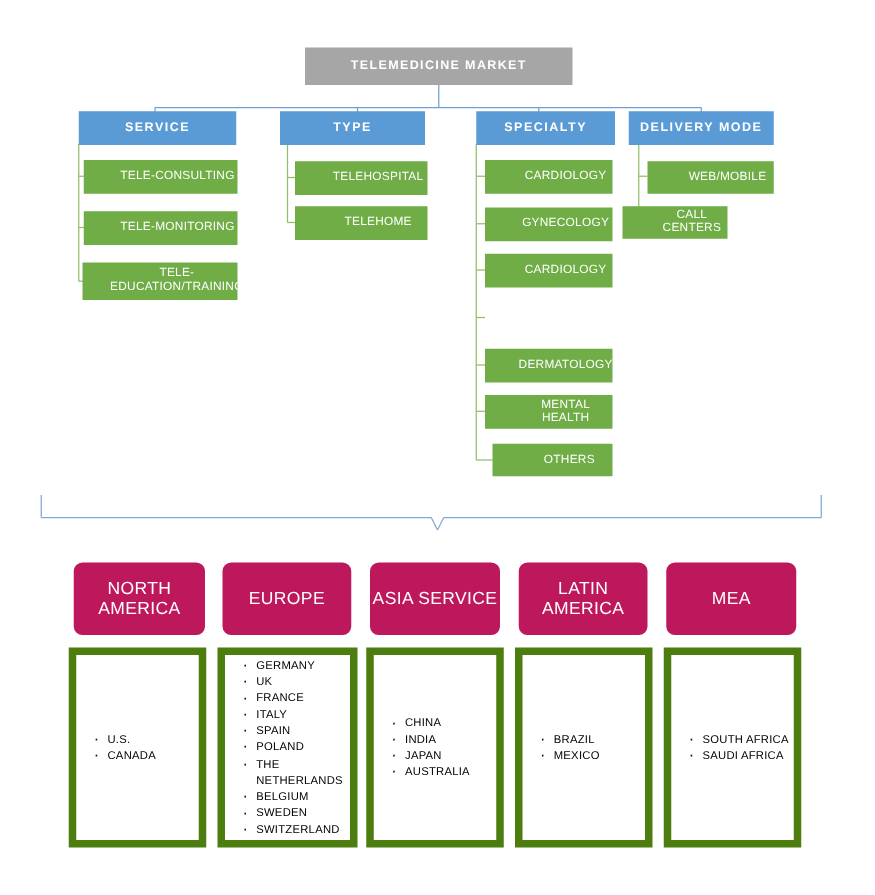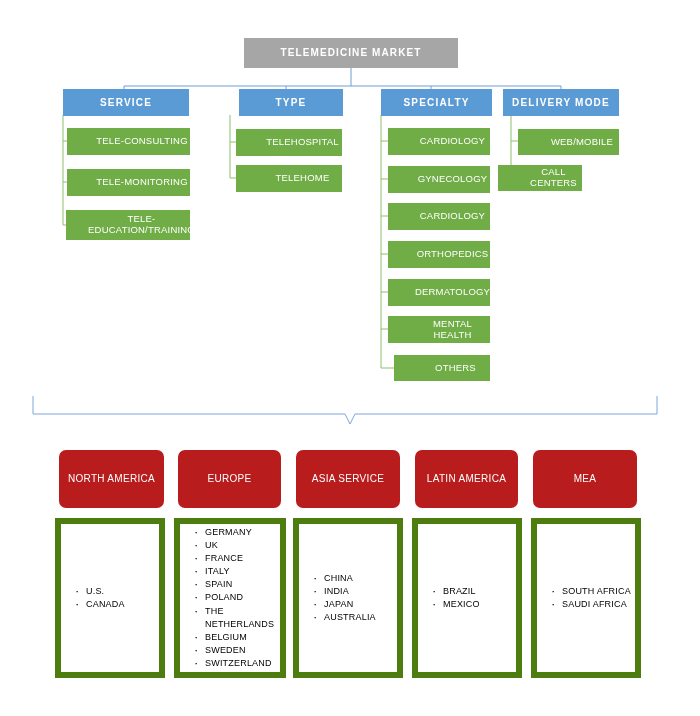--- a/index.html
+++ b/index.html
@@ -44,22 +44,22 @@
     letter-spacing: 1.2px;
   }
   .leaf-node {
     background: #70ad47;
     font-size: 9.5px;
     font-weight: normal;
     letter-spacing: 0.2px;
     padding-left: 27px;
   }
   .region-node {
-    background: #b91c1c;
-    font-size: 10px;
+    background: #be185d;
+    font-size: 14px;
     border-radius: 7px;
     letter-spacing: 0.3px;
     text-align: center;
   }
   .country-box {
     position: absolute;
     box-sizing: border-box;
     border: 6px solid #4d7c0f;
     background: #ffffff;
     display: flex;
@@ -154,21 +154,21 @@
     </g>
   </svg>
 
   <div class="node root-node" style="left:244px; top:38px; width:214px; height:30px;">
     <span>TELEMEDICINE MARKET</span>
   </div>
 
   <div class="node cat-node" style="left:63px; top:89px; width:126px; height:27px;">
     <span>SERVICE</span>
   </div>
-  <div class="node cat-node" style="left:239px; top:89px; width:104px; height:27px;">
+  <div class="node cat-node" style="left:224px; top:89px; width:116px; height:27px;">
     <span>TYPE</span>
   </div>
   <div class="node cat-node" style="left:381px; top:89px; width:111px; height:27px;">
     <span>SPECIALTY</span>
   </div>
   <div class="node cat-node" style="left:503px; top:89px; width:116px; height:27px;">
     <span>DELIVERY MODE</span>
   </div>
 
   <div class="node leaf-node" style="left:67px; top:128px; width:123px; height:27px;">
@@ -189,23 +189,20 @@
   </div>
 
   <div class="node leaf-node" style="left:388px; top:128px; width:102px; height:27px;">
     <span>CARDIOLOGY</span>
   </div>
   <div class="node leaf-node" style="left:388px; top:166px; width:102px; height:27px;">
     <span>GYNECOLOGY</span>
   </div>
   <div class="node leaf-node" style="left:388px; top:203px; width:102px; height:27px;">
     <span>CARDIOLOGY</span>
-  </div>
-  <div class="node leaf-node" style="left:388px; top:241px; width:102px; height:27px;">
-    <span>ORTHOPEDICS</span>
   </div>
   <div class="node leaf-node" style="left:388px; top:279px; width:102px; height:27px;">
     <span>DERMATOLOGY</span>
   </div>
   <div class="node leaf-node" style="left:388px; top:316px; width:102px; height:27px;">
     <span>MENTAL HEALTH</span>
   </div>
   <div class="node leaf-node" style="left:394px; top:355px; width:96px; height:26px;">
     <span>OTHERS</span>
   </div>

